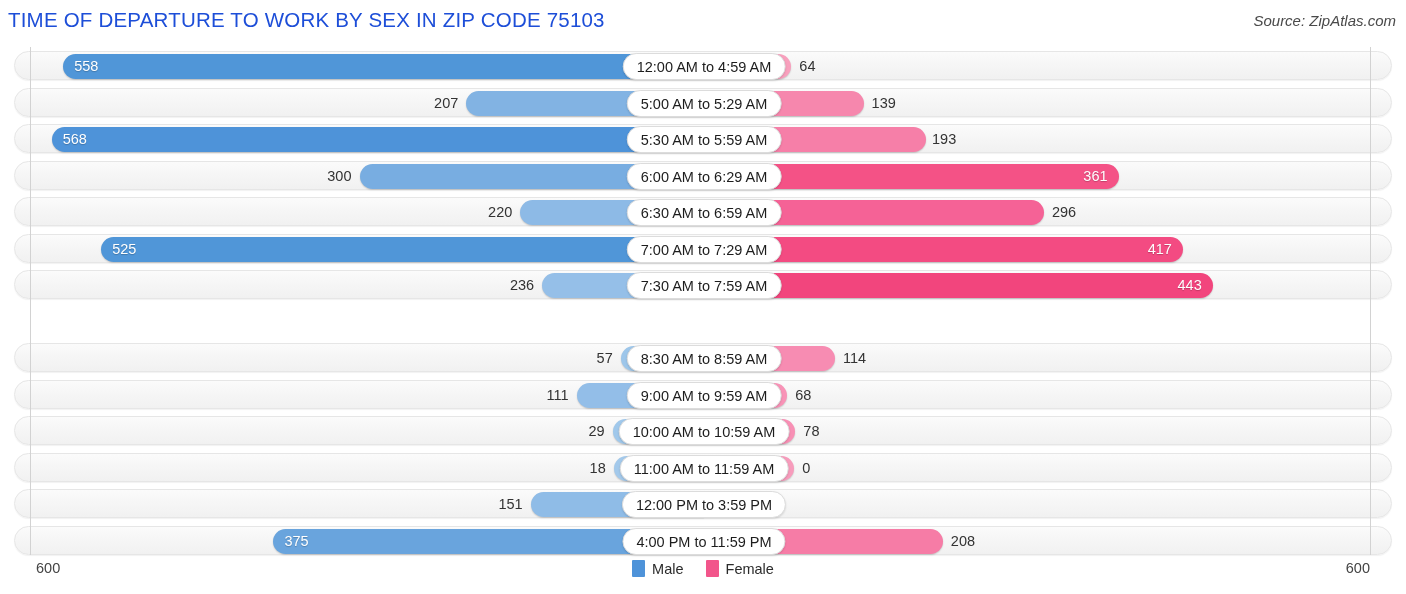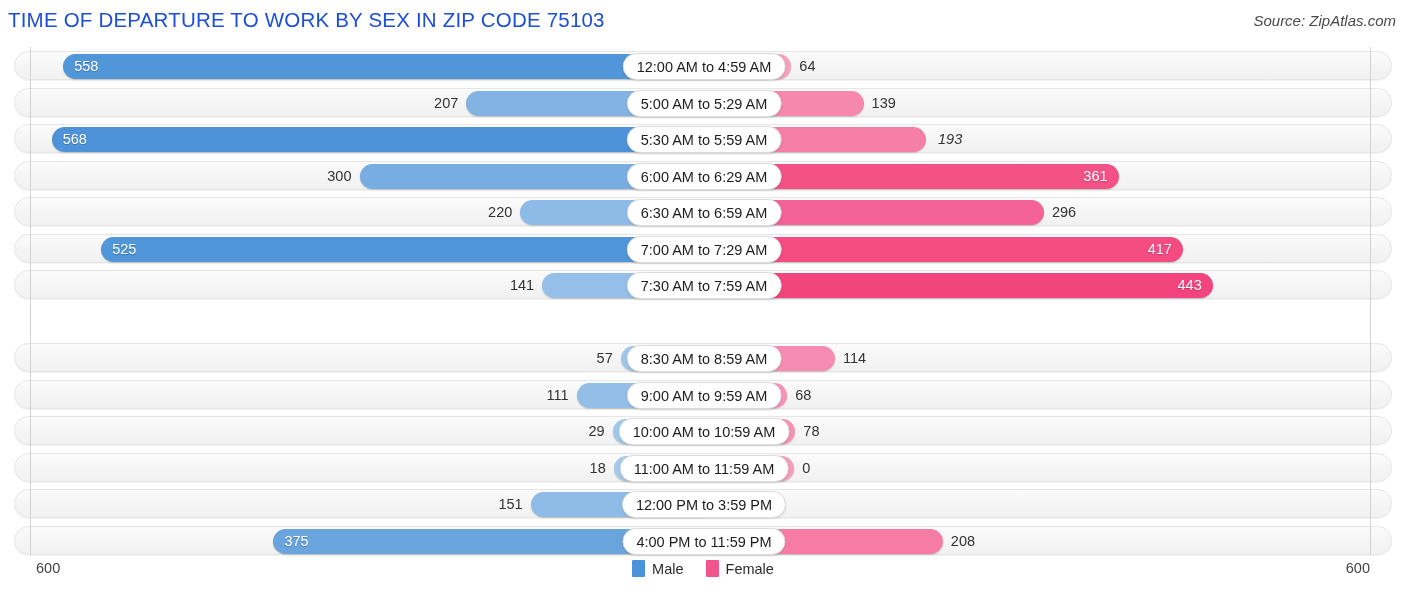--- a/index.html
+++ b/index.html
@@ -223,21 +223,21 @@
         </div>
         <div class="pill">5:00 AM to 5:29 AM</div>
       </div>
       <div class="row" style="top: 77px;">
         <div class="male-track">
           <div class="bar bar-male" style="background: rgb(78, 147, 217); width: 652.253px;"></div>
           <div class="val inside" style="left: 47.7467px; transform: none; width: auto;">568</div>
         </div>
         <div class="female-track">
           <div class="bar bar-female" style="background: rgb(246, 127, 168); width: 221.628px;"></div>
-          <div class="val outside-right" style="left: 234px; font-style: italic;">193</div>
+          <div class="val outside-right" style="left: 228px;">193</div>
         </div>
         <div class="pill">5:30 AM to 5:59 AM</div>
       </div>
       <div class="row" style="top: 113.5px;">
         <div class="male-track">
           <div class="bar bar-male" style="background: rgb(120, 173, 225); width: 344.5px;"></div>
           <div class="val outside-left" style="right: 352.5px;">300</div>
         </div>
         <div class="female-track">
           <div class="bar bar-female" style="background: rgb(244, 82, 134); width: 414.548px;"></div>
@@ -263,21 +263,21 @@
         </div>
         <div class="female-track">
           <div class="bar bar-female" style="background: rgb(243, 75, 130); width: 478.855px;"></div>
           <div class="val inside" style="left: auto; right: 221.145px;">417</div>
         </div>
         <div class="pill">7:00 AM to 7:29 AM</div>
       </div>
       <div class="row" style="top: 223px;">
         <div class="male-track">
           <div class="bar bar-male" style="background: rgb(149, 191, 232); width: 161.915px;"></div>
-          <div class="val outside-left" style="right: 169.915px;">141</div>
+          <div class="val outside-left" style="right: 169.915px;">236</div>
         </div>
         <div class="female-track">
           <div class="bar bar-female" style="background: rgb(242, 69, 125); width: 508.712px;"></div>
           <div class="val inside" style="left: auto; right: 191.288px;">443</div>
         </div>
         <div class="pill">7:30 AM to 7:59 AM</div>
       </div>
       <div class="row" style="top: 296px;">
         <div class="male-track">
           <div class="bar bar-male" style="background: rgb(157, 198, 234); width: 83.2812px;"></div>

